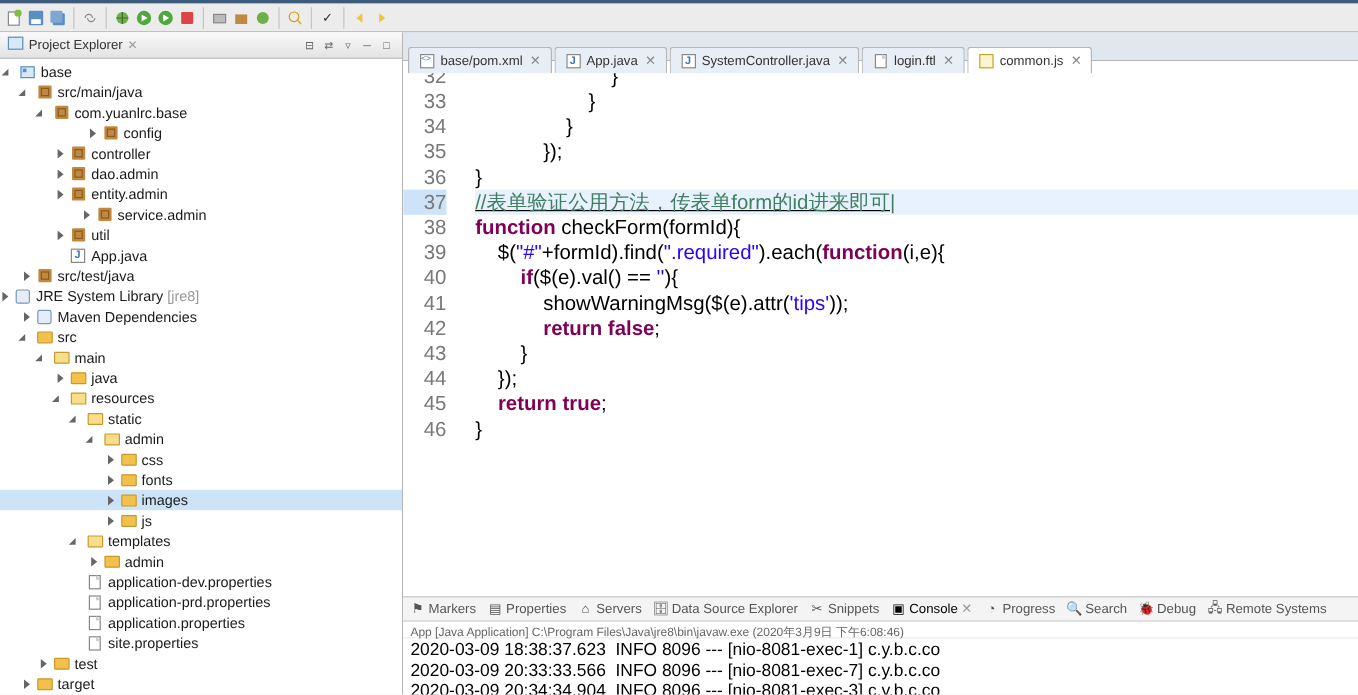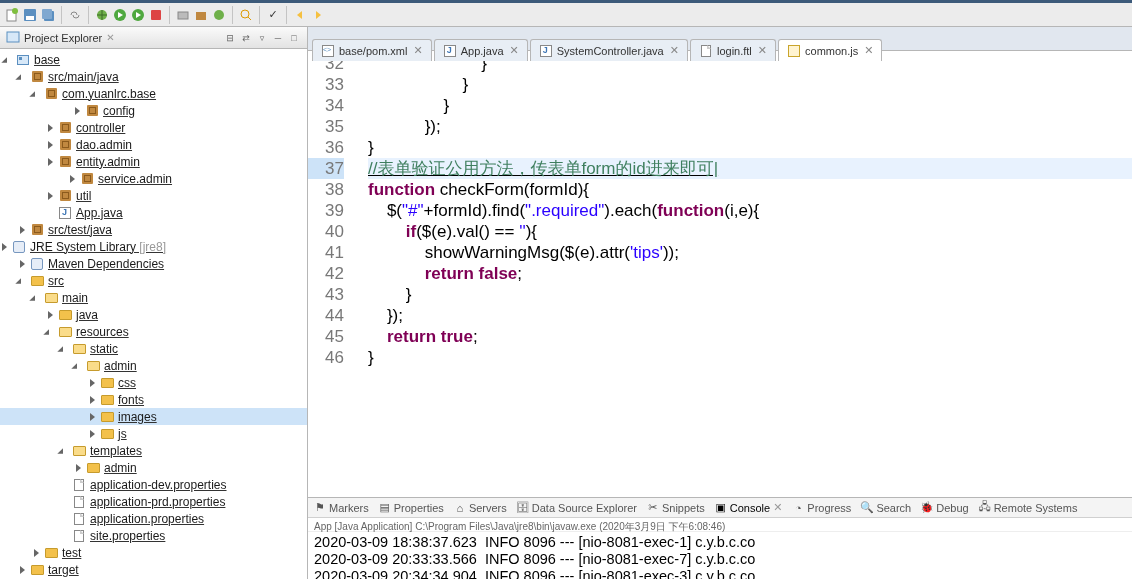--- a/index.html
+++ b/index.html
@@ -6,27 +6,27 @@
 body { width: 1132px; height: 579px; overflow: hidden; background: #f0f0f0; font-size: 11px; color: #333; }
 
 .menubar { height: 3px; background: #3c5a7a; display: flex; padding: 0 6px; gap: 10px; font-size: 11px; line-height: 3px; color: #fff; overflow: hidden; }
 
 .toolbar { height: 24px; background: #ececec; border-bottom: 1px solid #b6b6b6; display: flex; align-items: center; padding: 0 4px; gap: 2px; }
 .toolbar .sep { width: 1px; height: 18px; background: #c4c4c4; margin: 0 3px; }
 .tb { width: 16px; height: 16px; display: flex; align-items: center; justify-content: center; cursor: pointer; }
 
 .main { display: flex; height: calc(579px - 3px - 24px); }
 
-.sidebar { width: 308px; background: #fff; border-right: 1px solid #b6b6b6; display: flex; flex-direction: column; }
+.sidebar { width: 336px; background: #fff; border-right: 1px solid #b6b6b6; display: flex; flex-direction: column; }
 .view-header { height: 22px; background: linear-gradient(#fafafa,#e3e3e3); border-bottom: 1px solid #b6b6b6; display: flex; align-items: center; padding: 0 6px; font-size: 11px; gap: 4px; }
 .view-header .title { flex: 1; display: flex; align-items: center; gap: 4px; }
 .view-header .vh-icons { display: flex; gap: 2px; }
 .vh-btn { width: 14px; height: 14px; display: flex; align-items: center; justify-content: center; font-size: 9px; color: #666; cursor: pointer; }
 
-.tree { flex: 1; overflow-y: auto; padding: 2px 0; font-size: 12px; text-decoration: underline; }
+.tree { flex: 1; overflow-y: auto; padding: 2px 0; font-size: 12px; }
 .tree-row { display: flex; align-items: center; height: 17px; cursor: pointer; white-space: nowrap; }
 .tree-row.sel { background: #cde3f8; }
 .twisty { width: 10px; height: 10px; margin-right: 1px; display: inline-block; position: relative; }
 .twisty.open::before { content: ""; position: absolute; left: 1px; top: 3px; border-left: 4px solid #666; border-top: 4px solid transparent; border-bottom: 4px solid transparent; transform: rotate(45deg); transform-origin: 2px 2px; }
 .twisty.closed::before { content: ""; position: absolute; left: 2px; top: 1px; border-left: 5px solid #666; border-top: 4px solid transparent; border-bottom: 4px solid transparent; }
 .twisty.none::before { content: ""; }
 .tree-ico { width: 16px; height: 16px; margin-right: 3px; display: inline-flex; align-items: center; justify-content: center; }
 .tree-label { color: #1a1a1a; }
 .tree-label .decor { color: #999; }
 

